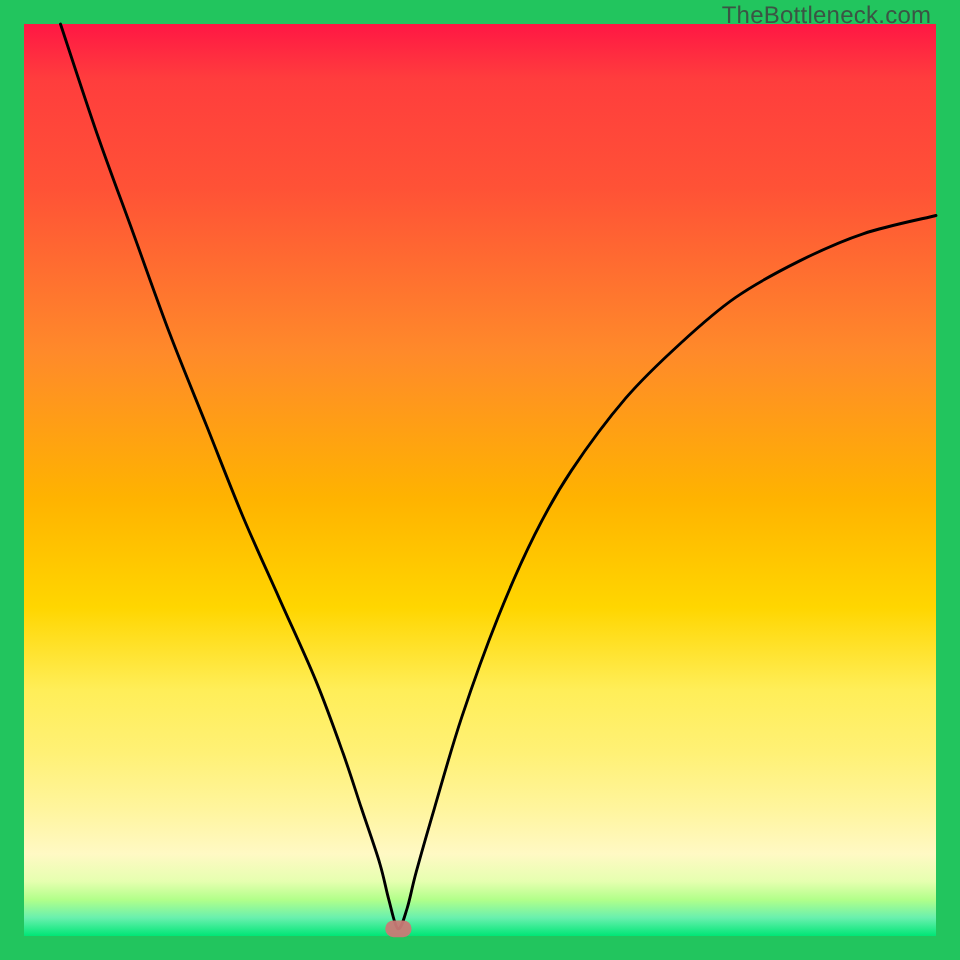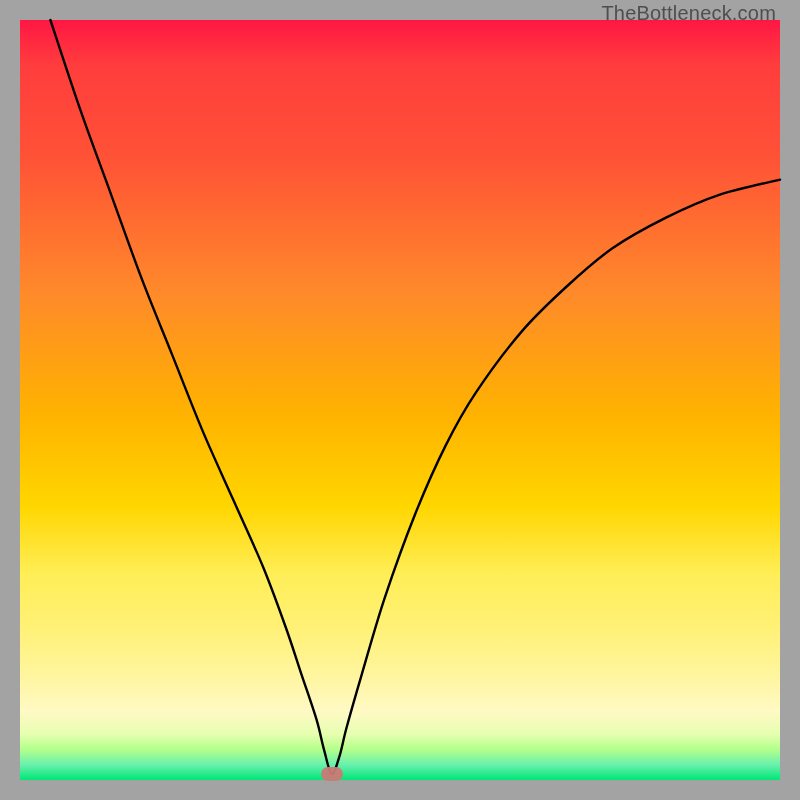--- a/index.html
+++ b/index.html
@@ -1,21 +1,21 @@
 <!DOCTYPE html>
 <html><head>
 <meta charset="utf-8">
 <style>
   * { margin: 0; padding: 0; box-sizing: border-box; }
   body { width: 800px; height: 800px; background: #000; overflow: hidden; position: relative; }
   .outer {
     position: absolute;
     left: 0; top: 0;
     width: 800px; height: 800px;
-    background: #a3a3a3;
+    background: #22c55e;
   }
   .plot {
     position: absolute;
     left: 20px; top: 20px;
     width: 760px; height: 760px;
     background: linear-gradient(to bottom,
       #ff1744 0%,
       #ff3d3d 6%,
       #ff5236 18%,
       #ff8a2a 36%,

